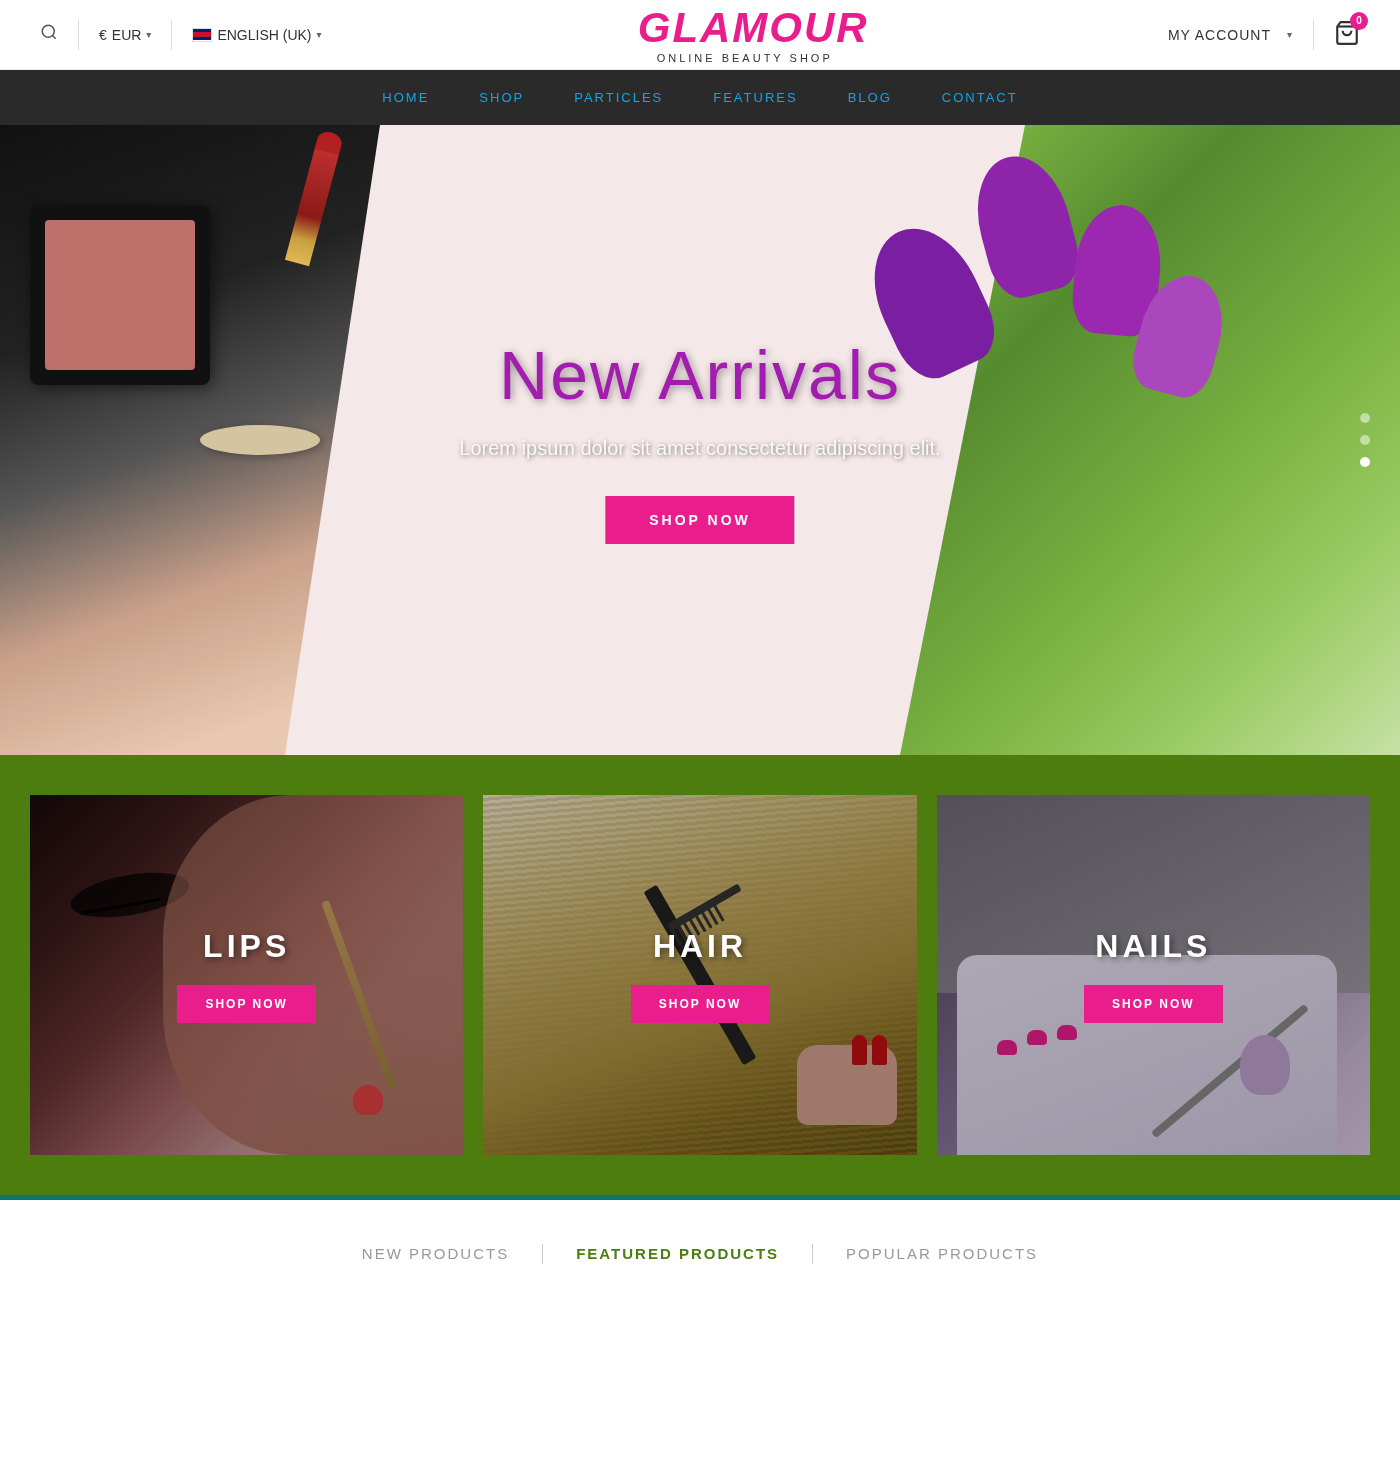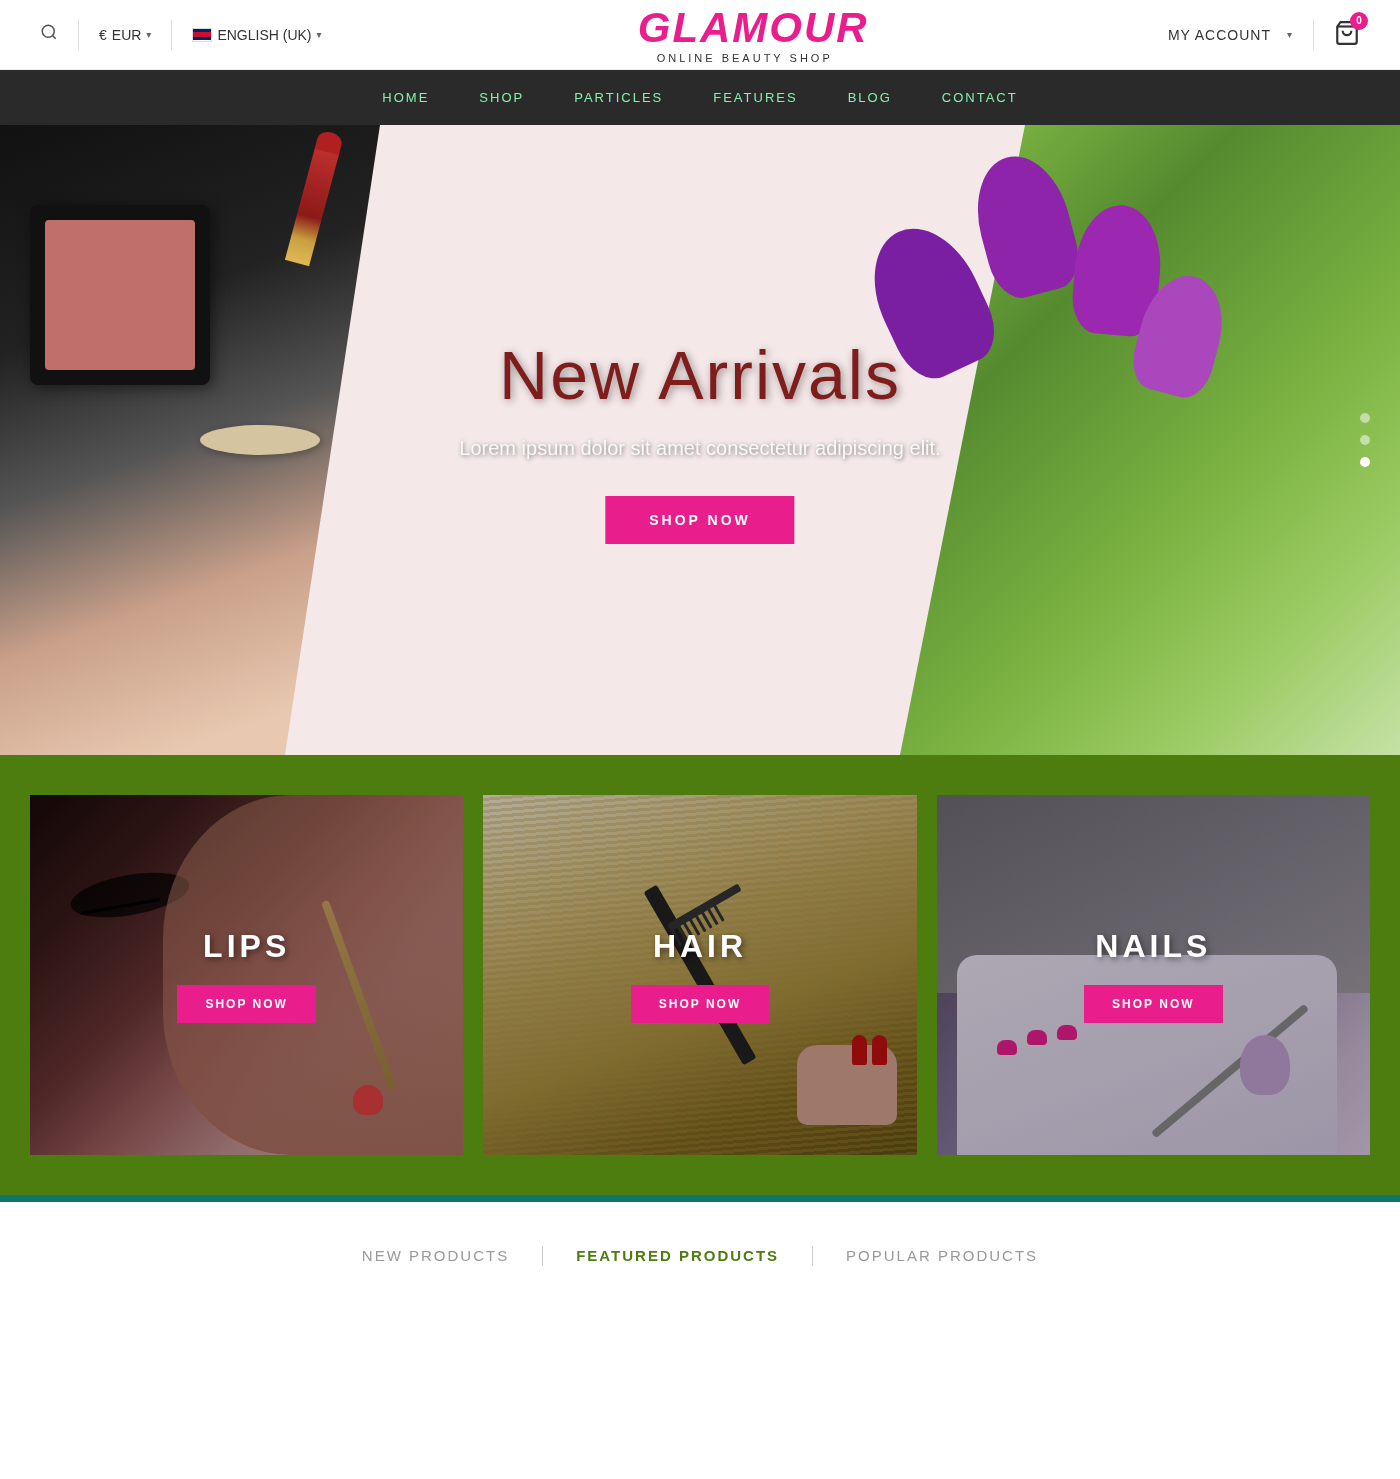--- a/index.html
+++ b/index.html
@@ -104,21 +104,21 @@
     
     .main-nav {
       background: #2a2a2a;
       display: flex;
       justify-content: center;
       align-items: center;
       height: 55px;
       gap: 50px;
     }
     .nav-item {
-      color: #86efac;
+      color: #0ea5e9;
       font-size: 13px;
       letter-spacing: 2px;
       text-transform: uppercase;
       cursor: pointer;
       font-weight: 500;
       text-decoration: none;
     }
 
     
     .hero {
@@ -214,21 +214,21 @@
       position: absolute;
       top: 50%;
       left: 50%;
       transform: translate(-50%, -50%);
       text-align: center;
       z-index: 10;
     }
     .hero-title {
       font-size: 68px;
       font-weight: 300;
-      color: #7f1d1d;
+      color: #a21caf;
       text-shadow: 2px 2px 8px rgba(0,0,0,0.4);
       margin-bottom: 23px;
       letter-spacing: 2px;
     }
     .hero-subtitle {
       font-size: 20px;
       color: rgba(255,255,255,0.9);
       text-shadow: 1px 1px 4px rgba(0,0,0,0.5);
       margin-bottom: 36px;
     }
@@ -311,21 +311,21 @@
       font-weight: bold;
     }
 
     
     .product-tabs-section {
       padding: 40px 0 20px;
       display: flex;
       justify-content: center;
       align-items: center;
       gap: 3px;
-      border-top: 7px solid #0f766e;
+      border-top: 5px solid #0f766e;
     }
     .tab-separator {
       width: 1px;
       height: 20px;
       background: #ccc;
       margin: 0 30px;
     }
     .tab-item {
       font-size: 15px;
       letter-spacing: 2px;

